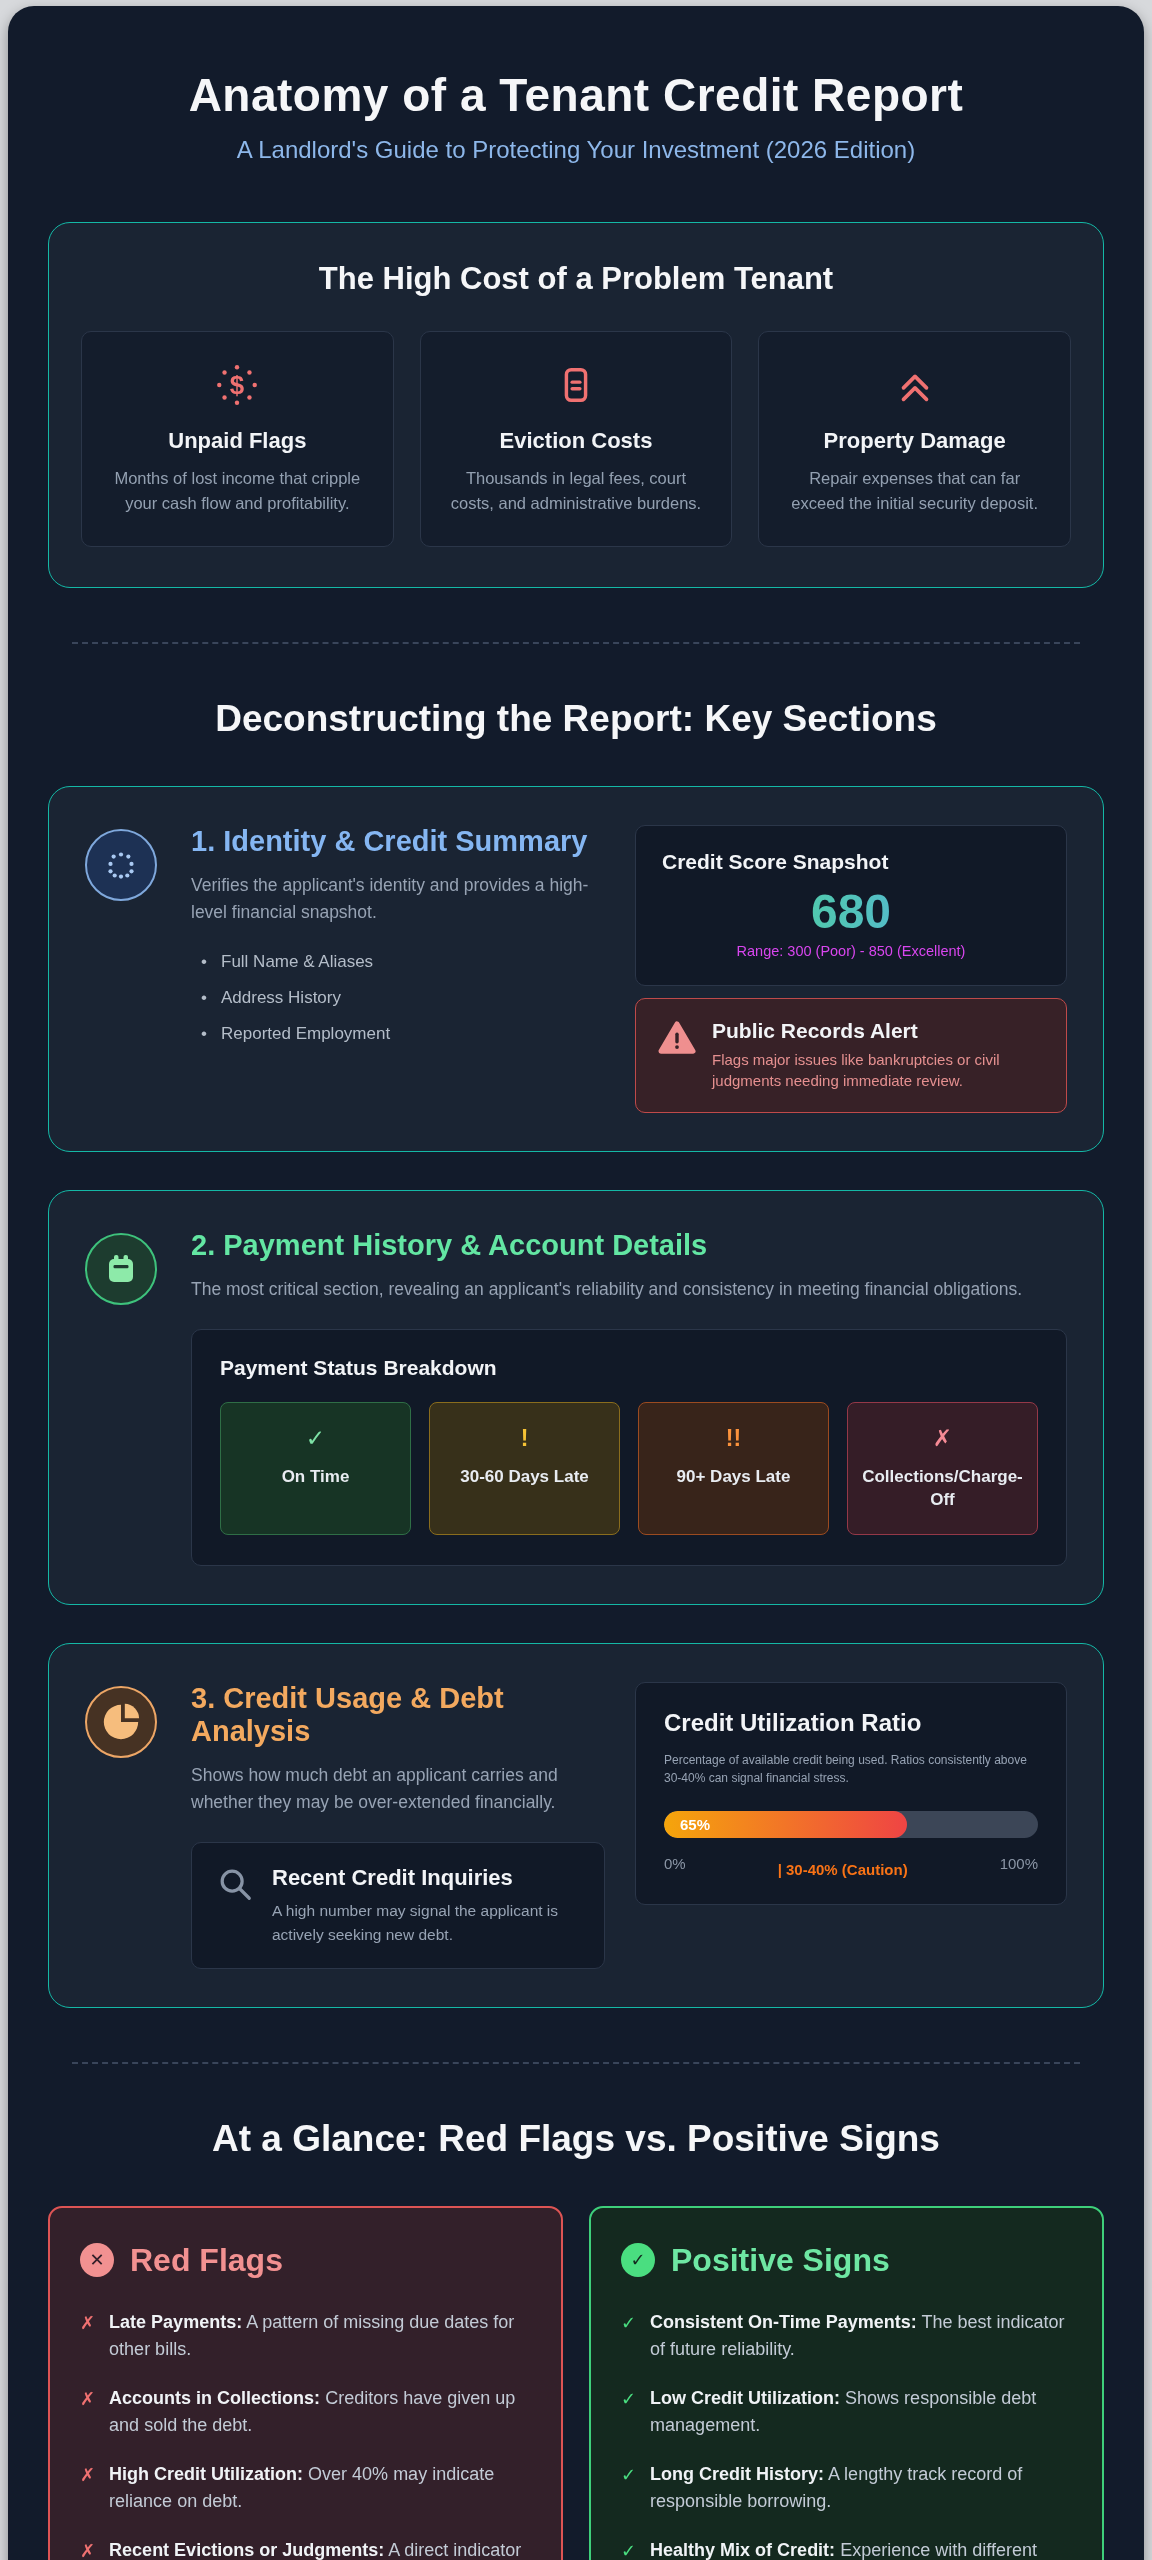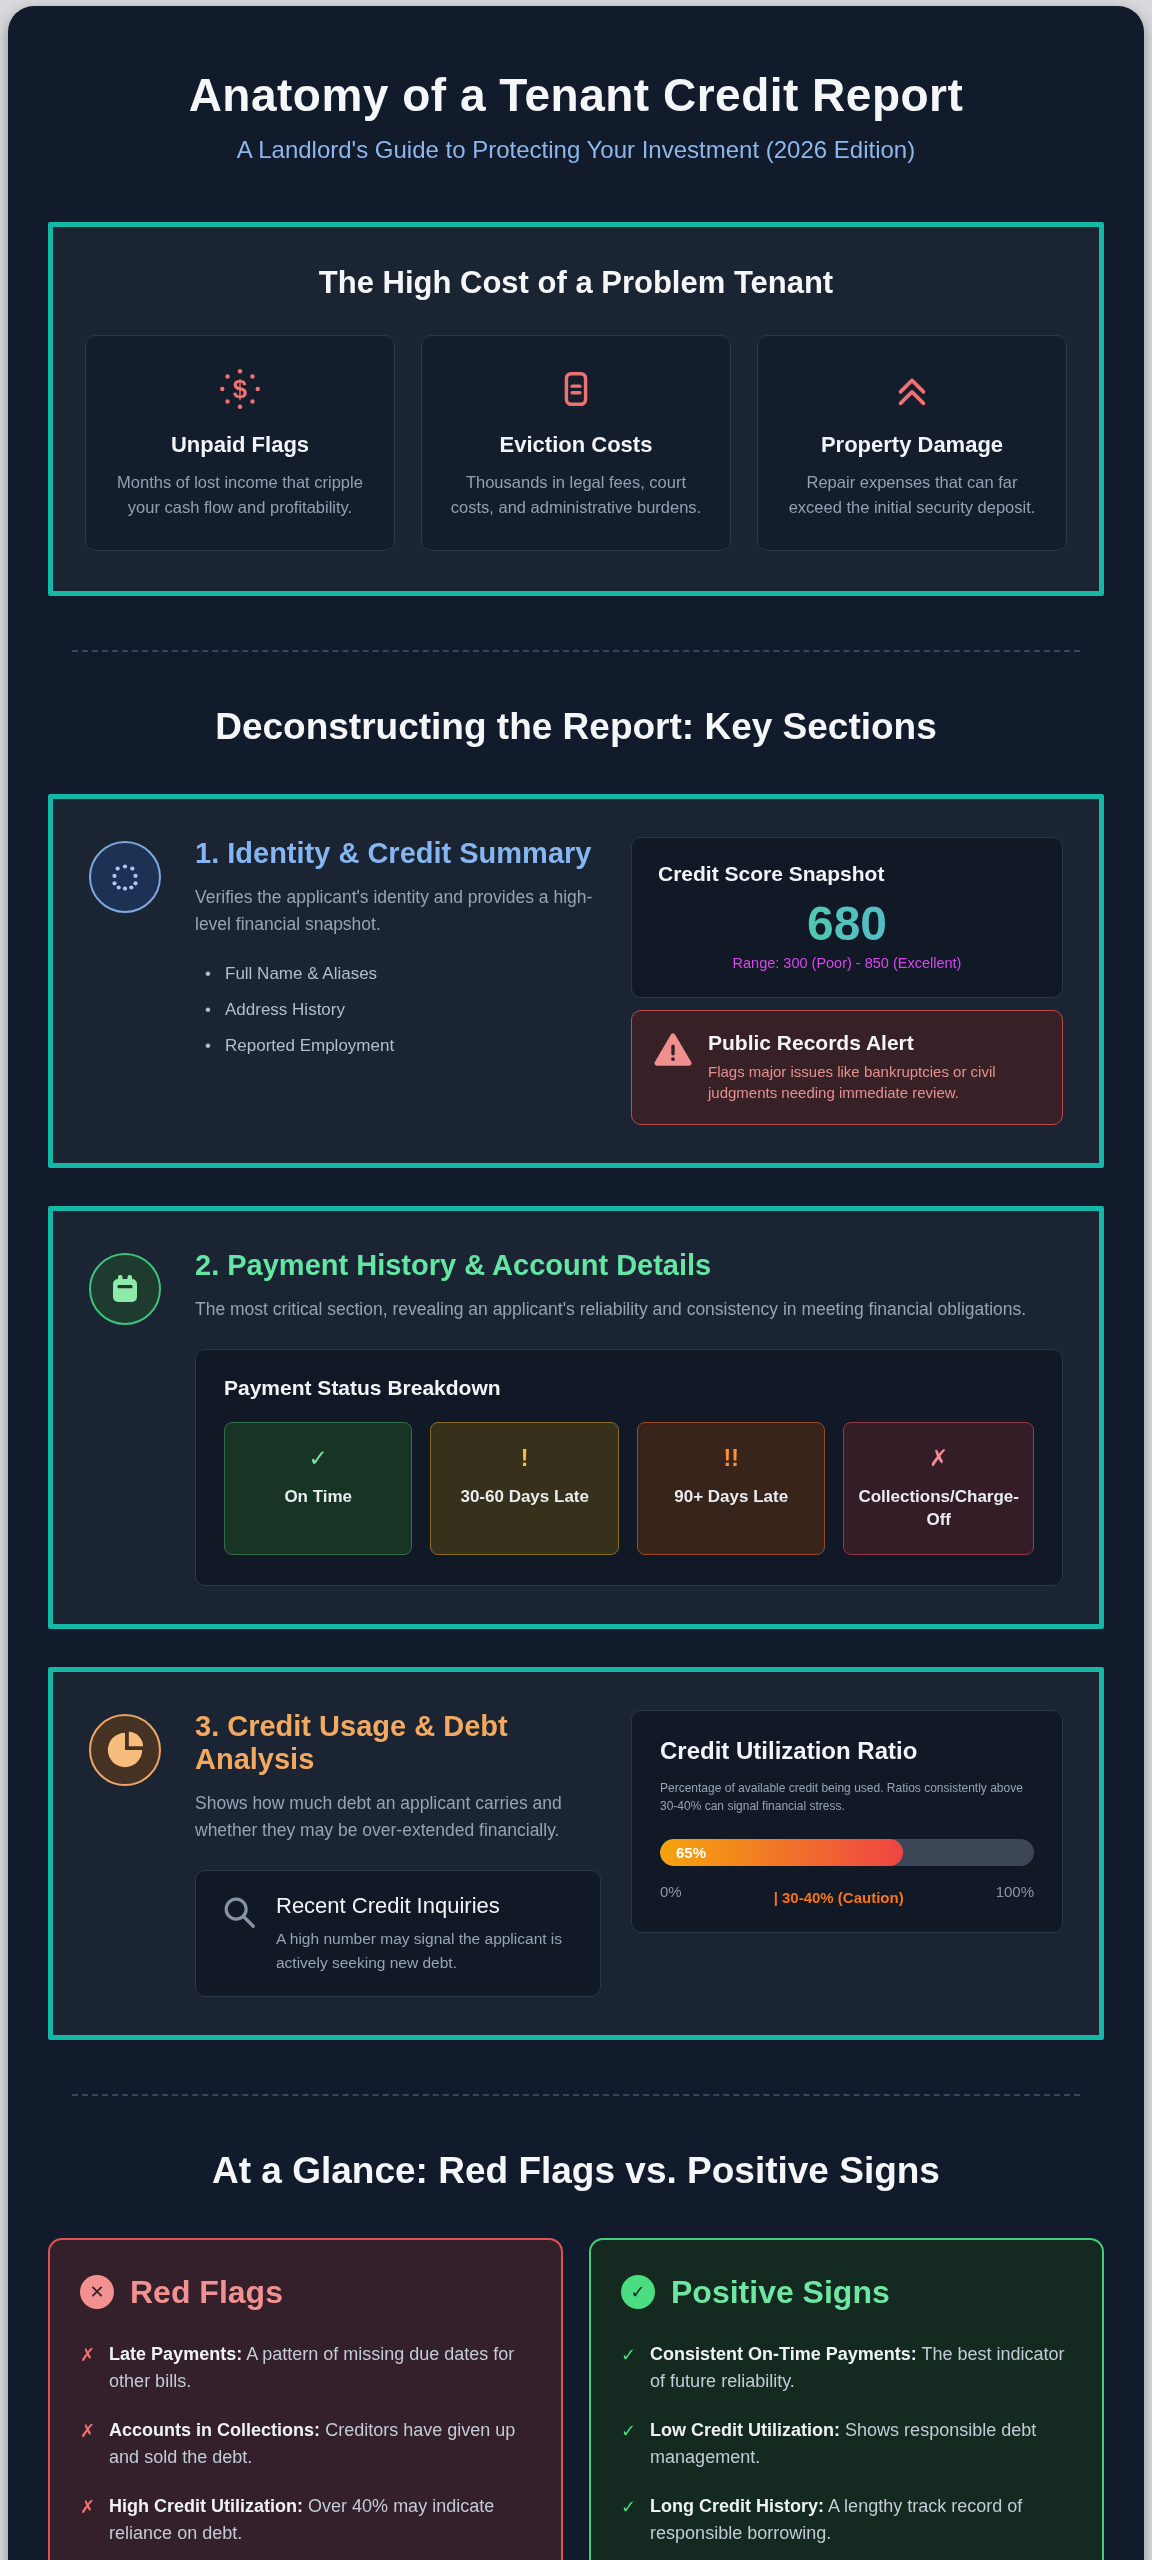--- a/index.html
+++ b/index.html
@@ -12,21 +12,21 @@
   .card {
     margin:6px 8px 8px 8px; min-height:2546px;
     background:#121b2b; border-radius:26px;
     padding:46px 40px 30px 40px;
     box-shadow:0 5px 14px rgba(0,0,0,.35);
   }
   
   .main-title { text-align:center; font-size:46px; font-weight:bold; color:#f5f6f8; letter-spacing:.5px; margin:16px 0 14px; }
   .subtitle   { text-align:center; font-size:24px; color:#8db7ea; margin-bottom:58px; }
   
-  .panel { background:#1a2433; border:5px solid #14b8a6; border-radius:2px; }
+  .panel { background:#1a2433; border:1px solid #14b8a6; border-radius:22px; }
   .inner-box { background:#111927; border:1px solid #2b3649; border-radius:10px; }
   .divider { border:none; border-top:2px dashed #39455a; margin:54px 24px; }
   .big-heading { text-align:center; font-size:37px; font-weight:bold; color:#f5f6f8; margin-bottom:46px; }
   
   .panel-cost { padding:38px 32px 40px; margin-bottom:4px; }
   .panel-cost h2 { text-align:center; font-size:31px; font-weight:bold; color:#f5f6f8; margin-bottom:34px; }
   .cost-grid { display:grid; grid-template-columns:1fr 1fr 1fr; gap:26px; }
   .cost-card { background:#141d2c; border:1px solid #2b3649; border-radius:10px; padding:30px 24px; text-align:center; min-height:198px; }
   .cost-card .icon { display:flex; justify-content:center; margin-bottom:20px; }
   .cost-card h3 { font-size:22px; font-weight:bold; color:#f2f4f7; margin-bottom:12px; }
@@ -67,21 +67,21 @@
   .status-grid { display:grid; grid-template-columns:repeat(4,1fr); gap:18px; }
   .status-tile { border-radius:8px; padding:22px 14px; text-align:center; border:1.5px solid; }
   .status-tile .sym { font-size:23px; font-weight:bold; margin-bottom:14px; }
   .status-tile .lbl { font-size:17px; font-weight:bold; color:#e8ecf1; line-height:1.35; }
   .st-green  { background:#173425; border-color:#2f6e46; } .st-green  .sym { color:#7de2a6; }
   .st-yellow { background:#37301a; border-color:#8a6d1d; } .st-yellow .sym { color:#f5c235; }
   .st-orange { background:#38241a; border-color:#9c4b20; } .st-orange .sym { color:#fb923c; }
   .st-red    { background:#351d27; border-color:#953848; } .st-red    .sym { color:#f58a95; }
   
   .inquiries { margin-top:26px; padding:22px 24px; display:flex; gap:18px; align-items:flex-start; }
-  .inquiries h4 { font-size:22px; font-weight:normal; color:#f2f4f7; margin-bottom:8px; }
+  .inquiries h4 { font-size:22px; font-weight:bold; color:#f2f4f7; margin-bottom:8px; }
   .inquiries p  { font-size:15.5px; line-height:1.5; color:#97a3b4; }
   
   .util-box { padding:26px 28px; }
   .util-box h4 { font-size:24px; font-weight:bold; color:#f2f4f7; margin-bottom:14px; }
   .util-box .desc { font-size:12px; line-height:1.5; color:#97a3b4; margin-bottom:24px; }
   .bar-track { height:27px; border-radius:14px; background:#3c4657; overflow:hidden; }
   .bar-fill  { height:100%; border-radius:14px; background:linear-gradient(90deg,#f5a50b,#ef4444);
                display:flex; align-items:center; padding-left:16px;
                font-size:15px; font-weight:bold; color:#ffffff; }
   .bar-scale { display:flex; justify-content:space-between; align-items:center; margin-top:10px; font-size:15px; color:#8b96a6; }

